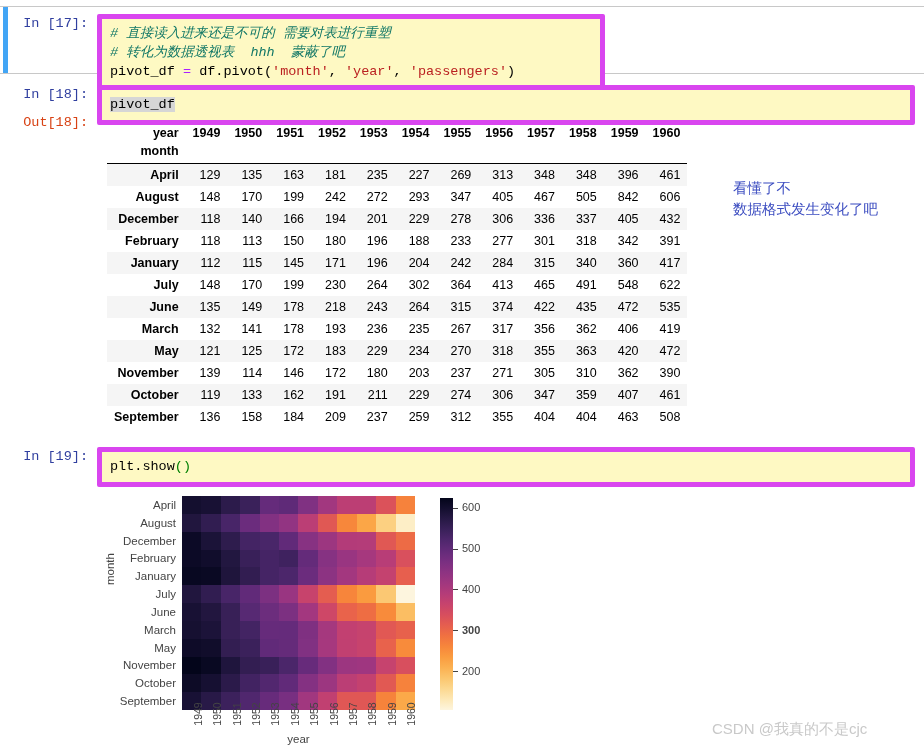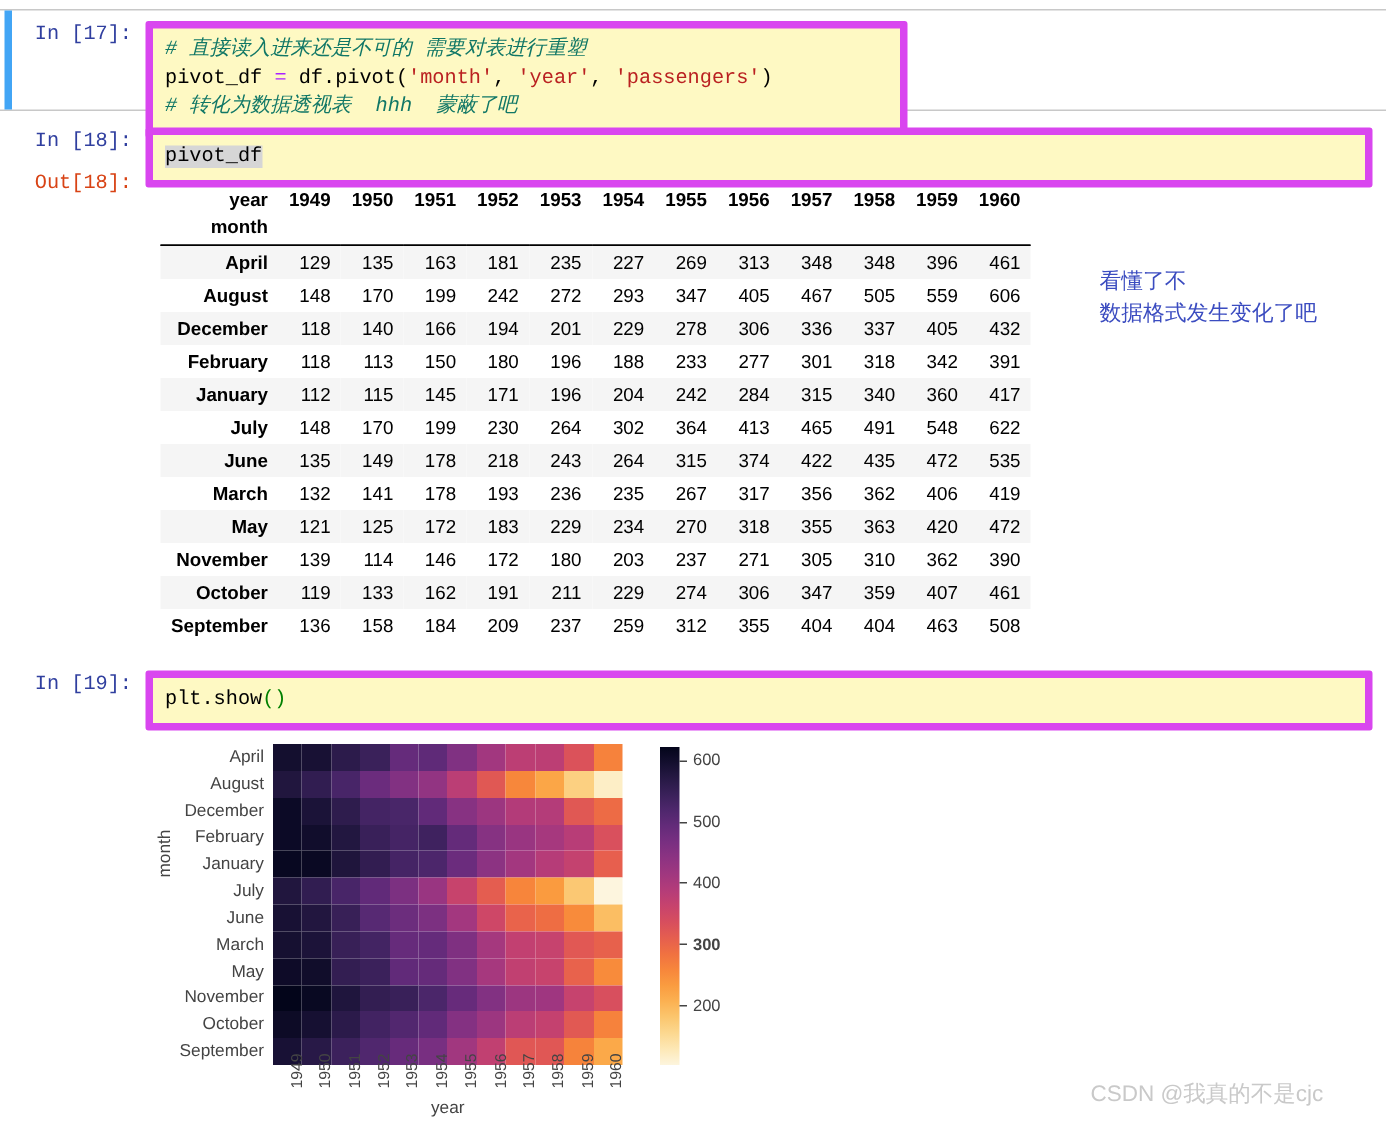--- a/index.html
+++ b/index.html
@@ -227,40 +227,40 @@
     height: 1px;
     background: #444;
     vertical-align: middle;
     margin-right: 4px;
     font-style: normal;
   }
 
   
   #watermark {
     position: absolute;
-    left: 727px;
+    left: 712px;
     top: 720px;
     font-size: 15px;
     color: #c9c9c9;
     white-space: nowrap;
   }
 </style>
 </head>
 <body>
 
 <div id="cell-17-wrap">
   <div id="cell-17-bar"></div>
 </div>
 
 <div class="cell" style="left:0px; top:14px; width:768px;">
   <div class="prompt">In  [17]:</div>
   <div class="input-area" style="width:508px;">
     <div class="code"><span class="cmt"># 直接读入进来还是不可的 需要对表进行重塑</span></div>
+    <div class="code"><span class="cmt"># 转化为数据透视表  hhh  蒙蔽了吧</span></div>
     <div class="code"><span>pivot_df <span class="op">=</span> df.pivot(<span class="str">'month'</span>, <span class="str">'year'</span>, <span class="str">'passengers'</span>)</span></div>
-    <div class="code"><span class="cmt"># 转化为数据透视表  hhh  蒙蔽了吧</span></div>
   </div>
 </div>
 
 <div class="cell" style="left:0px; top:85px; width:924px;">
   <div class="prompt">In  [18]:</div>
   <div class="input-area" style="width:818px;">
     <div class="code"><span class="sel">pivot_df</span></div>
   </div>
 </div>
 
@@ -322,21 +322,21 @@
         <td>148</td>
         <td>170</td>
         <td>199</td>
         <td>242</td>
         <td>272</td>
         <td>293</td>
         <td>347</td>
         <td>405</td>
         <td>467</td>
         <td>505</td>
-        <td>559</td>
+        <td>842</td>
         <td>606</td>
       </tr>
       <tr>
         <th>December</th>
         <td>118</td>
         <td>140</td>
         <td>166</td>
         <td>194</td>
         <td>201</td>
         <td>229</td>

